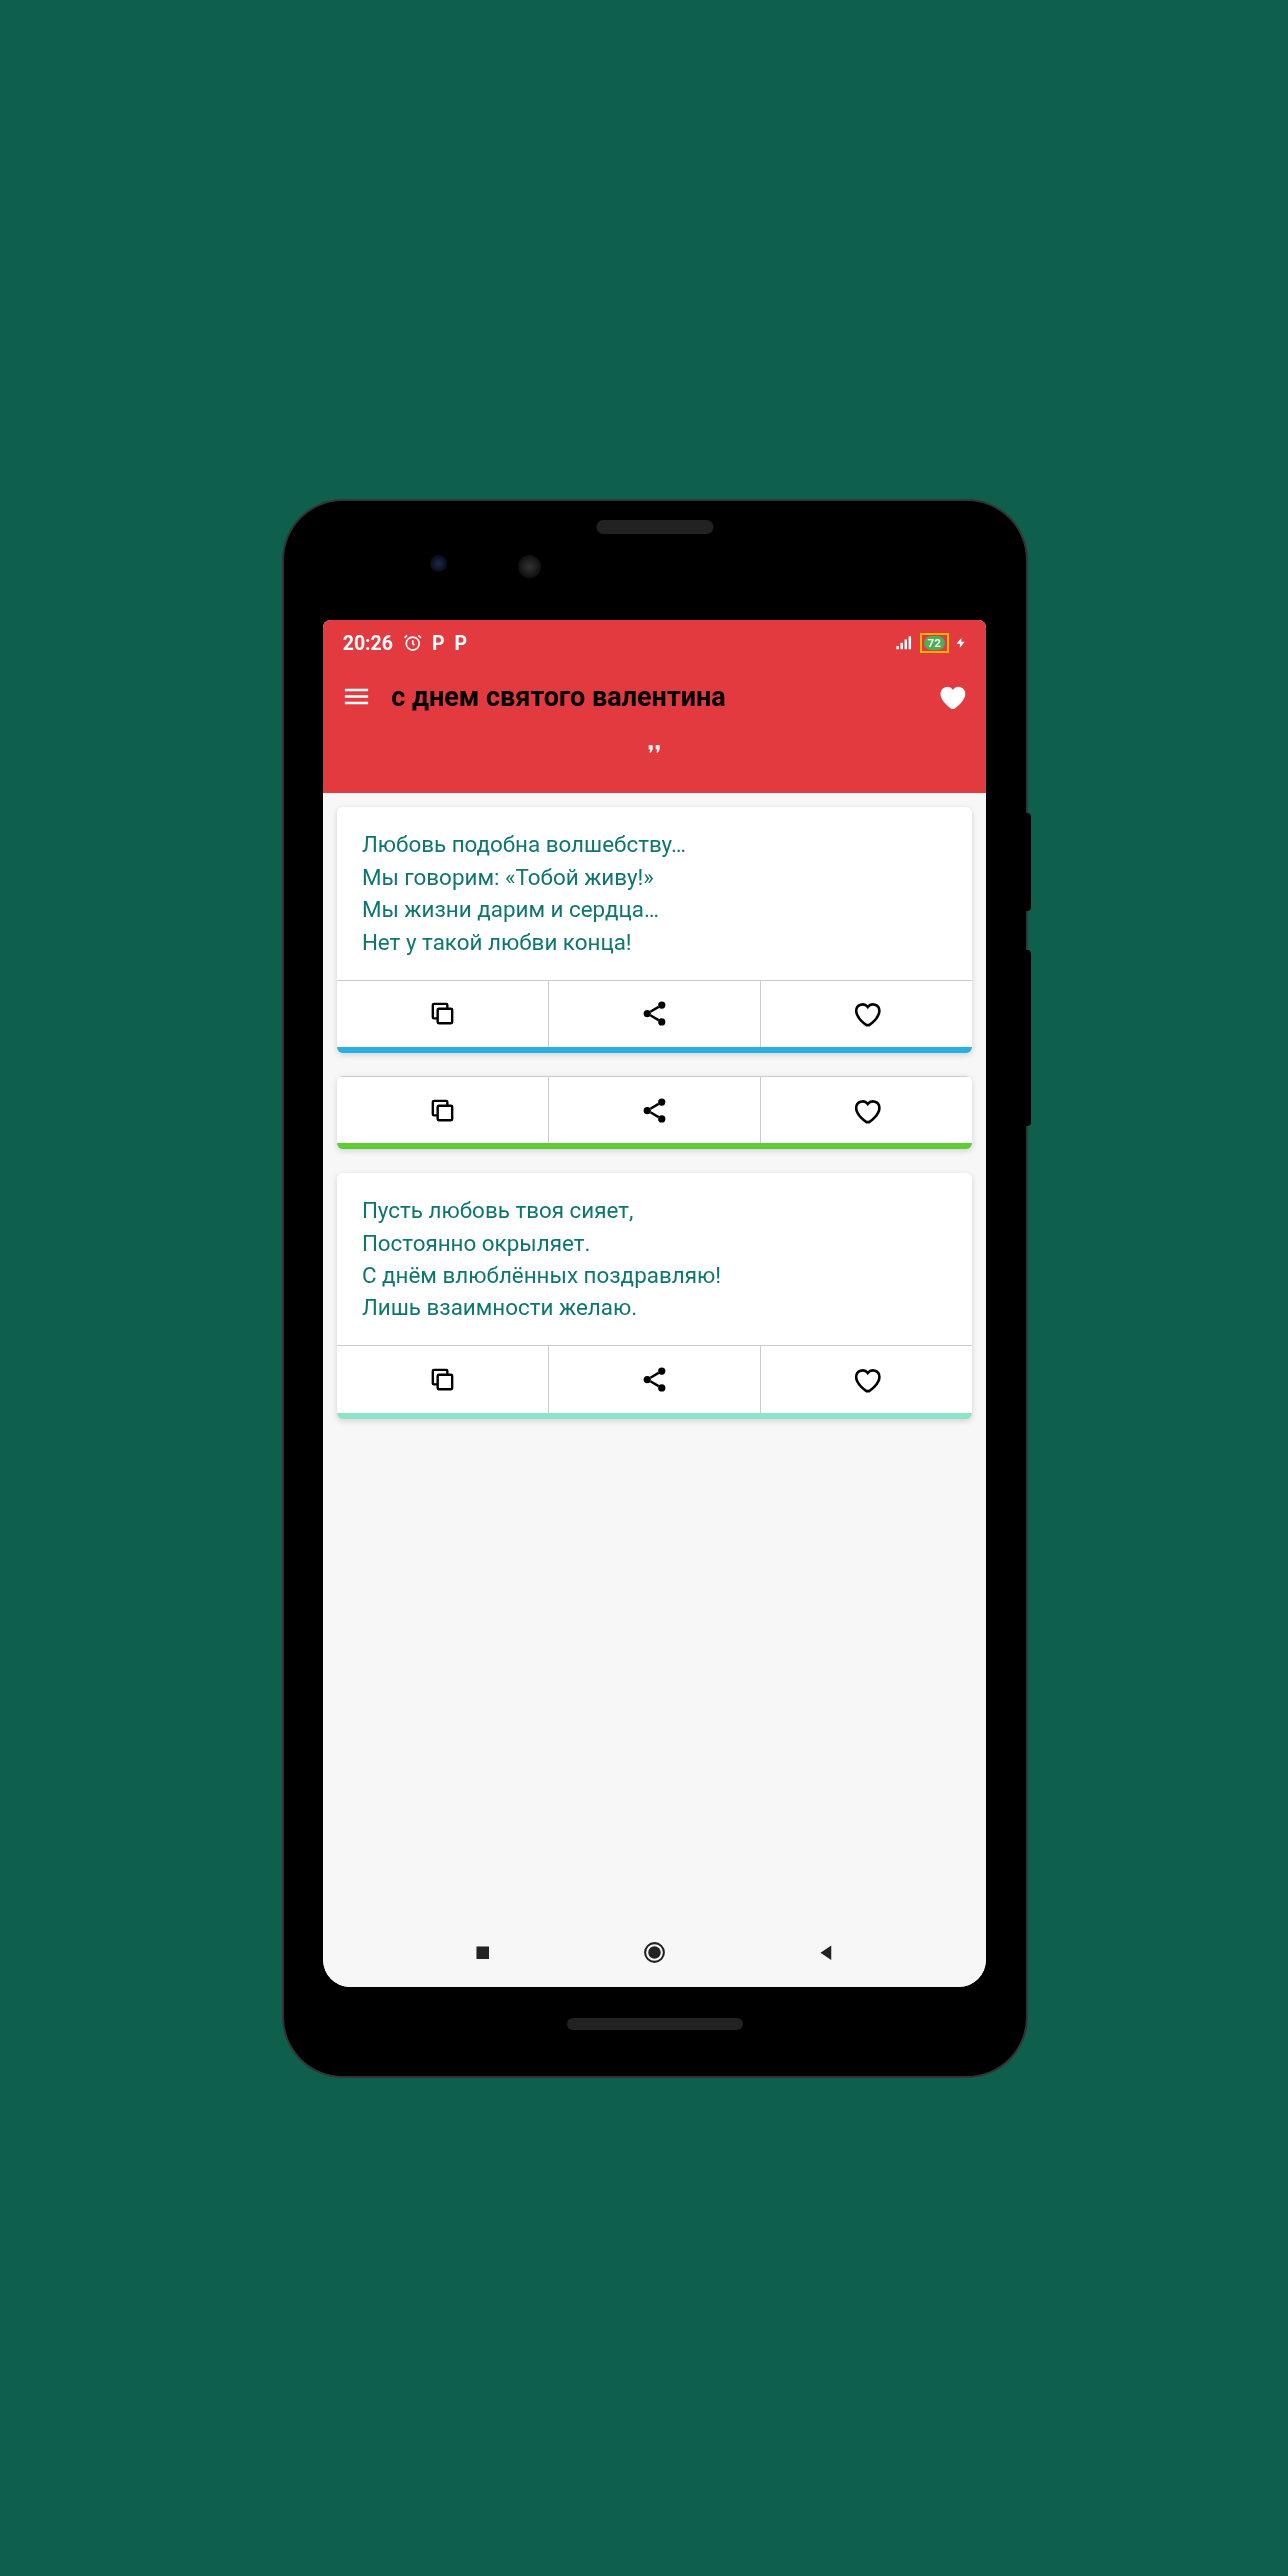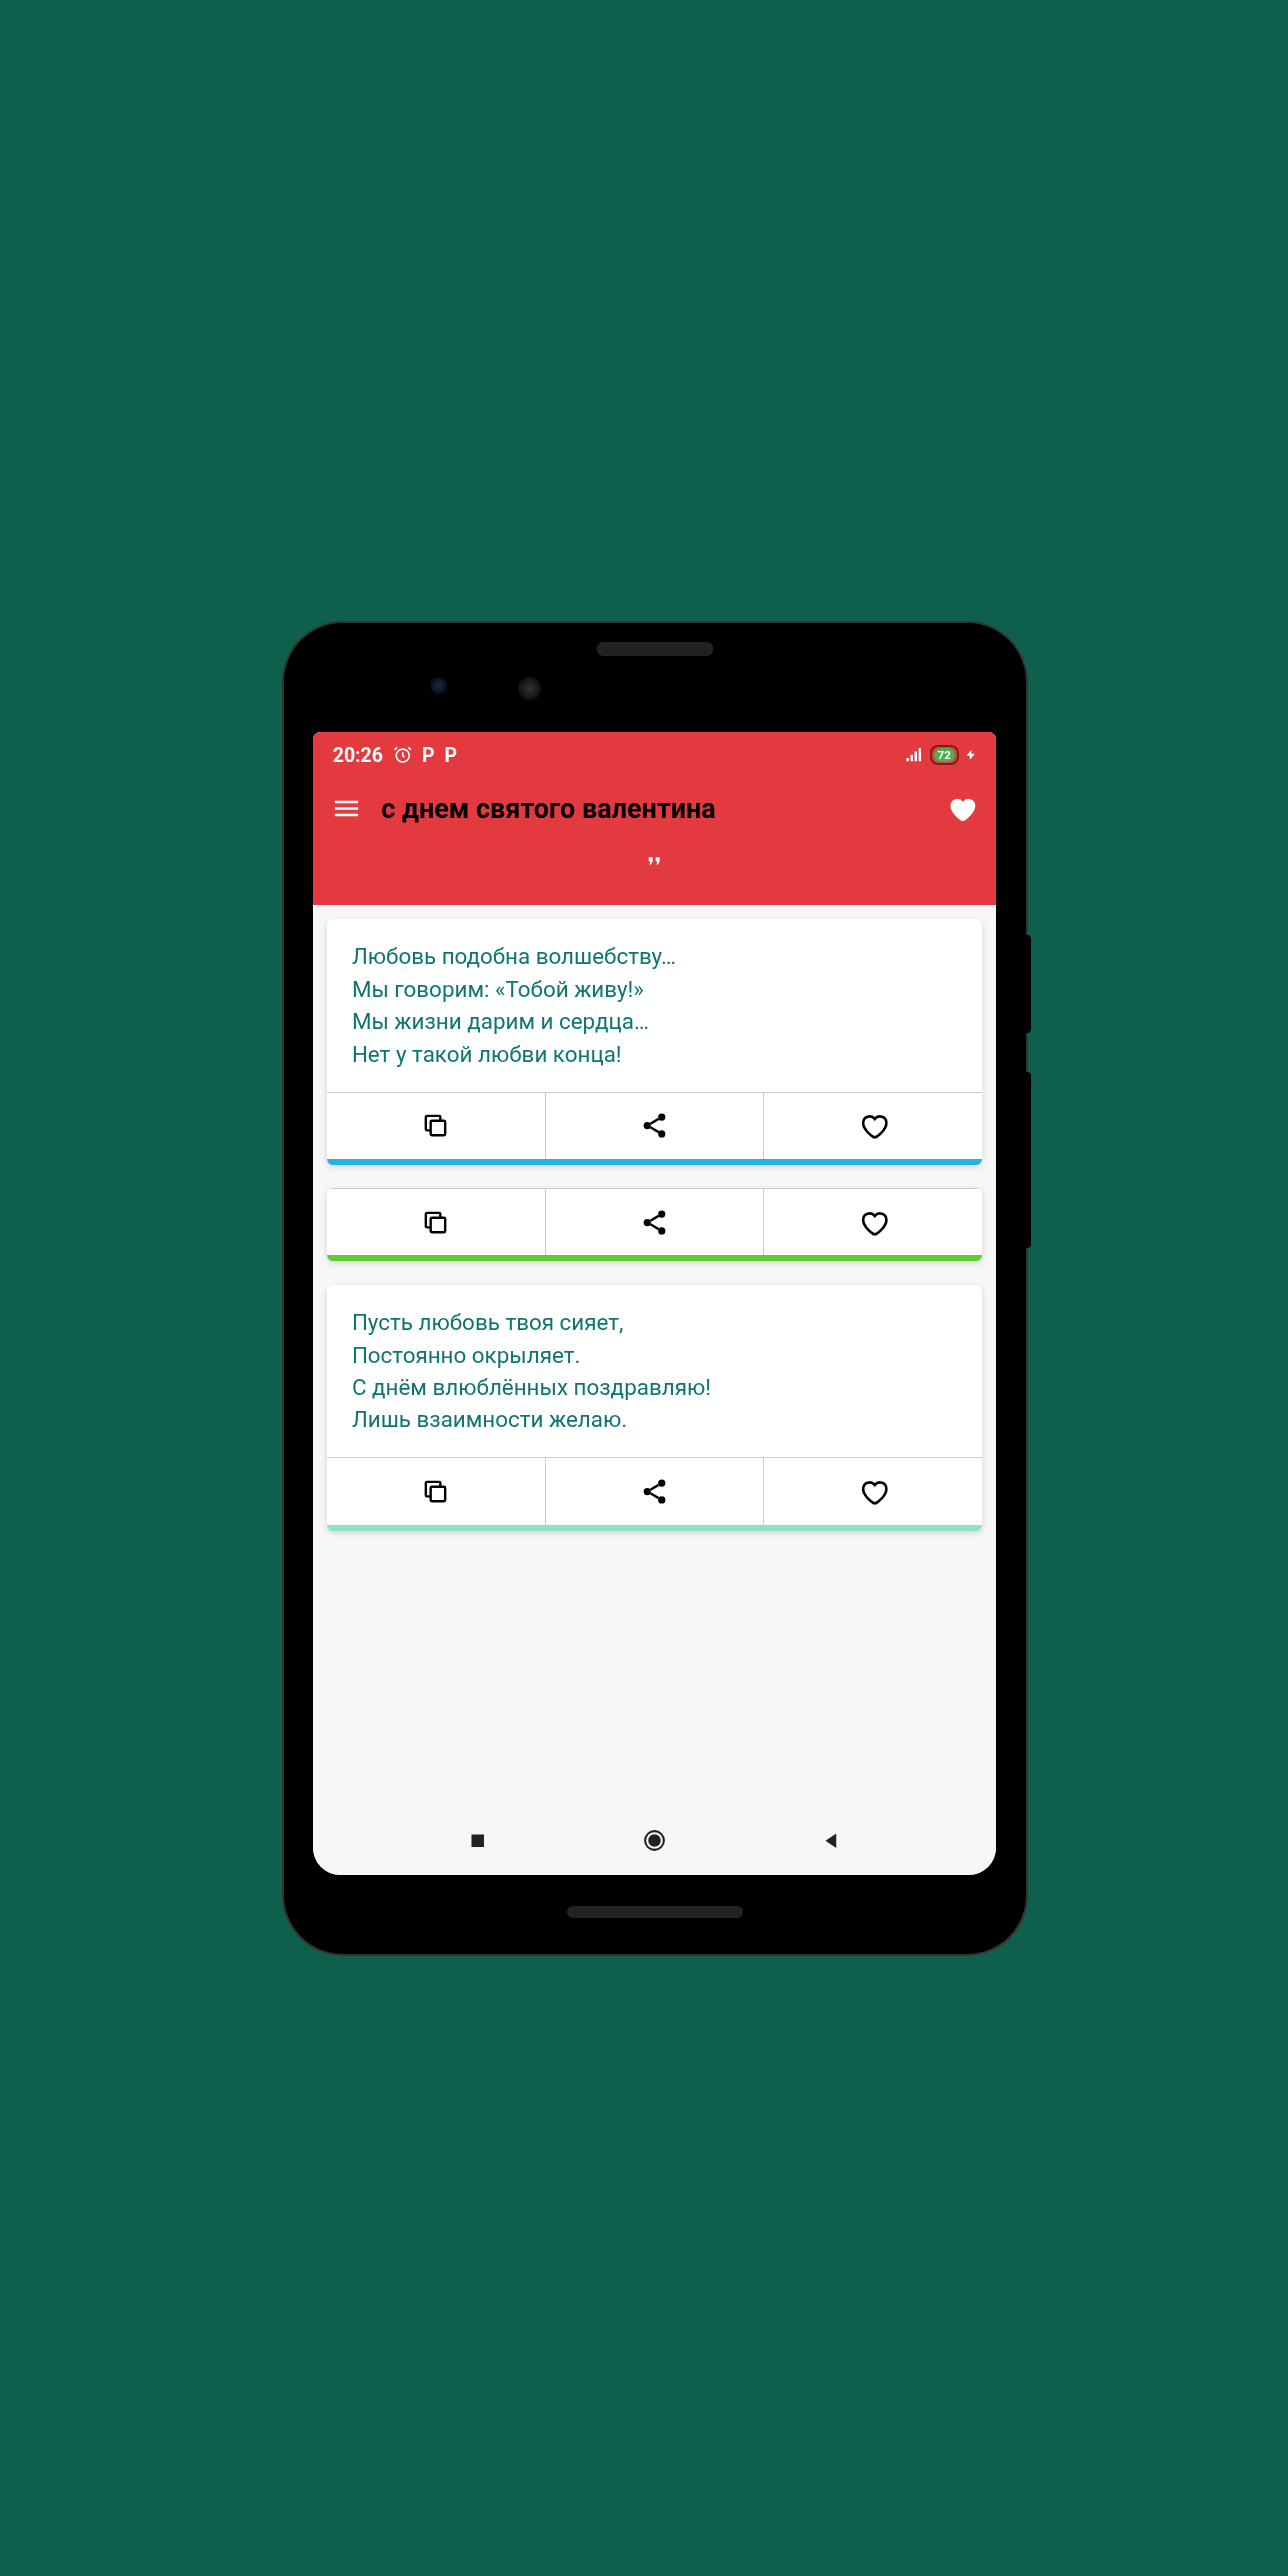--- a/index.html
+++ b/index.html
@@ -6,24 +6,24 @@
   body {
     background: #0e5f4c;
     display: flex;
     justify-content: center;
     align-items: center;
     min-height: 100vh;
     font-family: Roboto, Arial, sans-serif;
   }
   .phone {
     width: 742px;
-    height: 1331px;
+    height: 1575px;
     background: #000;
     border-radius: 59px;
-    padding: 16px;
+    padding: 26px;
     position: relative;
     box-shadow: 0 0 0 2px #333;
     margin-left: 21px;
   }
   .phone-inner {
     width: 100%;
     height: 100%;
     background: #000;
     border-radius: 49px;
     overflow: hidden;
@@ -79,22 +79,22 @@
     justify-content: space-between;
     padding: 0 19.5px;
     font-size: 19.5px;
     font-weight: bold;
   }
   .status-left { display: flex; align-items: center; gap: 9.8px; }
   .status-right { display: flex; align-items: center; gap: 5.9px; }
   .battery {
     display: inline-flex;
     align-items: center;
-    border: 2px solid #7f1d1d;
-    border-radius: 8px;
+    border: 2px solid #eab308;
+    border-radius: 0;
     padding: 0 2px;
     height: 19.5px;
     position: relative;
     text-align: center;
   }
   .battery-fill {
     background: #4caf50;
     border-radius: 7.8px;
     font-size: 11.7px;
     padding: 0 3.9px;

